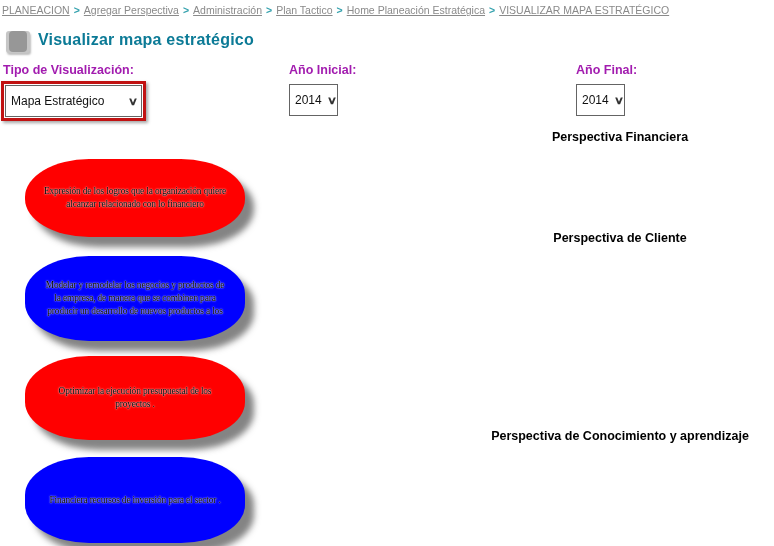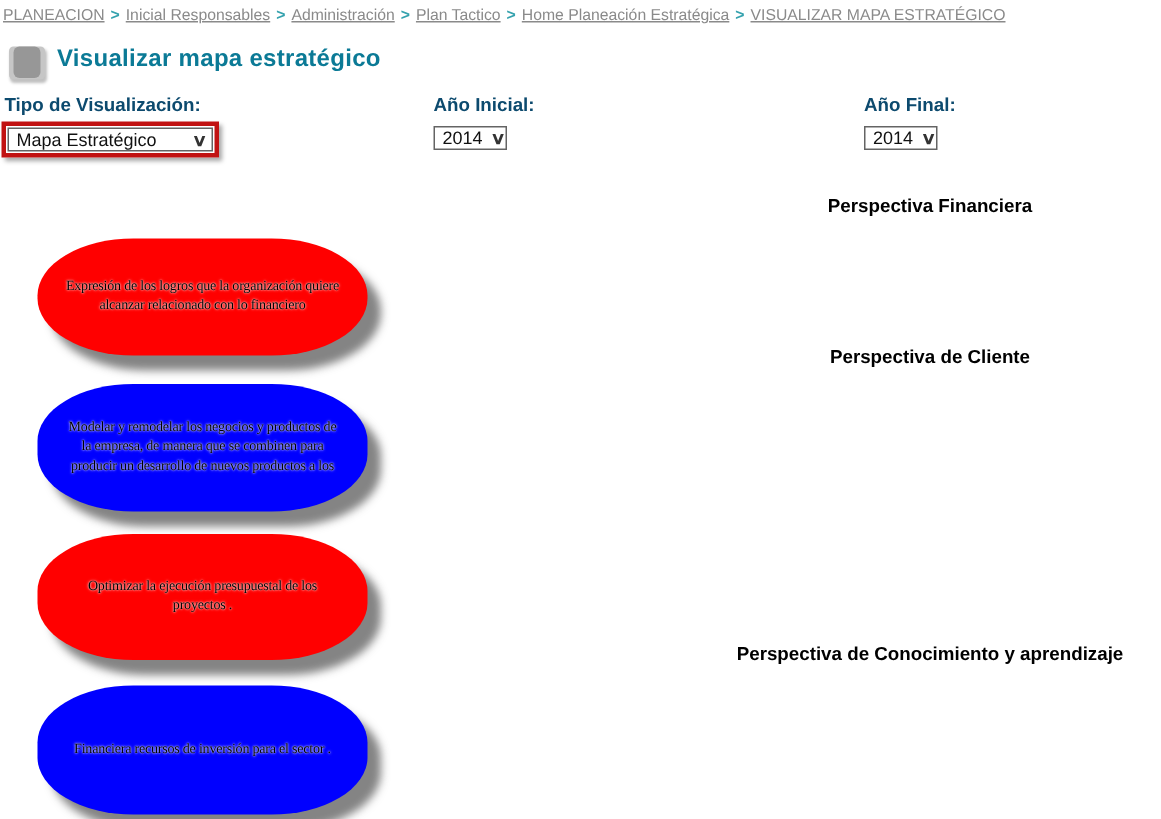--- a/index.html
+++ b/index.html
@@ -31,34 +31,34 @@
     position:absolute; left:3px; right:3px; top:0px; bottom:1px;
     background:#979797; border-radius:4px;
   }
   .page-title {
     position:absolute; left:38px; top:31px;
     font-size:16px; font-weight:bold; color:#0b7a96; letter-spacing:0.2px;
   }
 
   
   .ctl-label {
-    position:absolute; font-size:12.5px; font-weight:bold; color:#0c4a6e;
+    position:absolute; font-size:12.5px; font-weight:bold; color:#a21caf;
   }
   .lbl-tipo   { left:3px;   top:63px; }
   .lbl-inicial{ left:289px; top:63px; }
   .lbl-final  { left:576px; top:63px; }
 
   .red-box {
     position:absolute; left:1px; top:81px;
     border:3px solid #c11212; padding:1px; background:#fff;
     box-shadow:2px 2px 3px rgba(0,0,0,0.35);
   }
   .sel {
     display:flex; align-items:center; justify-content:space-between;
-    background:#ffffff; border:1px solid #646464; height:16px;
+    background:#ffffff; border:1px solid #646464; height:32px;
     padding:0 4px 0 5px; font-size:12px; color:#111; cursor:pointer;
   }
   .sel .chev {
     font-weight:bold; font-size:11px; color:#333; margin-left:6px;
     transform:scaleX(1.3); display:inline-block;
   }
   .sel-tipo { width:137px; }
   .sel-year { width:49px; position:absolute; }
   .sel-inicial { left:289px; top:84px; }
   .sel-final   { left:576px; top:84px; }
@@ -85,21 +85,21 @@
   .n1 { top:256px; height:85px; }
   .n2 { top:356px; height:84px; }
   .n3 { top:457px; height:86px; }
 </style>
 </head>
 <body>
 
 <div class="page">
 
   <div class="breadcrumb">
-    <a>PLANEACION</a><span class="sep">&gt;</span><a>Inicial Responsables</a><span class="sep">&gt;</span><a>Administración</a><span class="sep">&gt;</span><a>Plan Tactico</a><span class="sep">&gt;</span><a>Home Planeación Estratégica</a><span class="sep">&gt;</span><a>VISUALIZAR MAPA ESTRATÉGICO</a>
+    <a>PLANEACION</a><span class="sep">&gt;</span><a>Agregar Perspectiva</a><span class="sep">&gt;</span><a>Administración</a><span class="sep">&gt;</span><a>Plan Tactico</a><span class="sep">&gt;</span><a>Home Planeación Estratégica</a><span class="sep">&gt;</span><a>VISUALIZAR MAPA ESTRATÉGICO</a>
   </div>
 
   <div class="page-icon">
       <div class="core"></div>
     </div>
   <h1 class="page-title">Visualizar mapa estratégico</h1>
 
   <div class="ctl-label lbl-tipo">Tipo de Visualización:</div>
   <div class="ctl-label lbl-inicial">Año Inicial:</div>
   <div class="ctl-label lbl-final">Año Final:</div>

